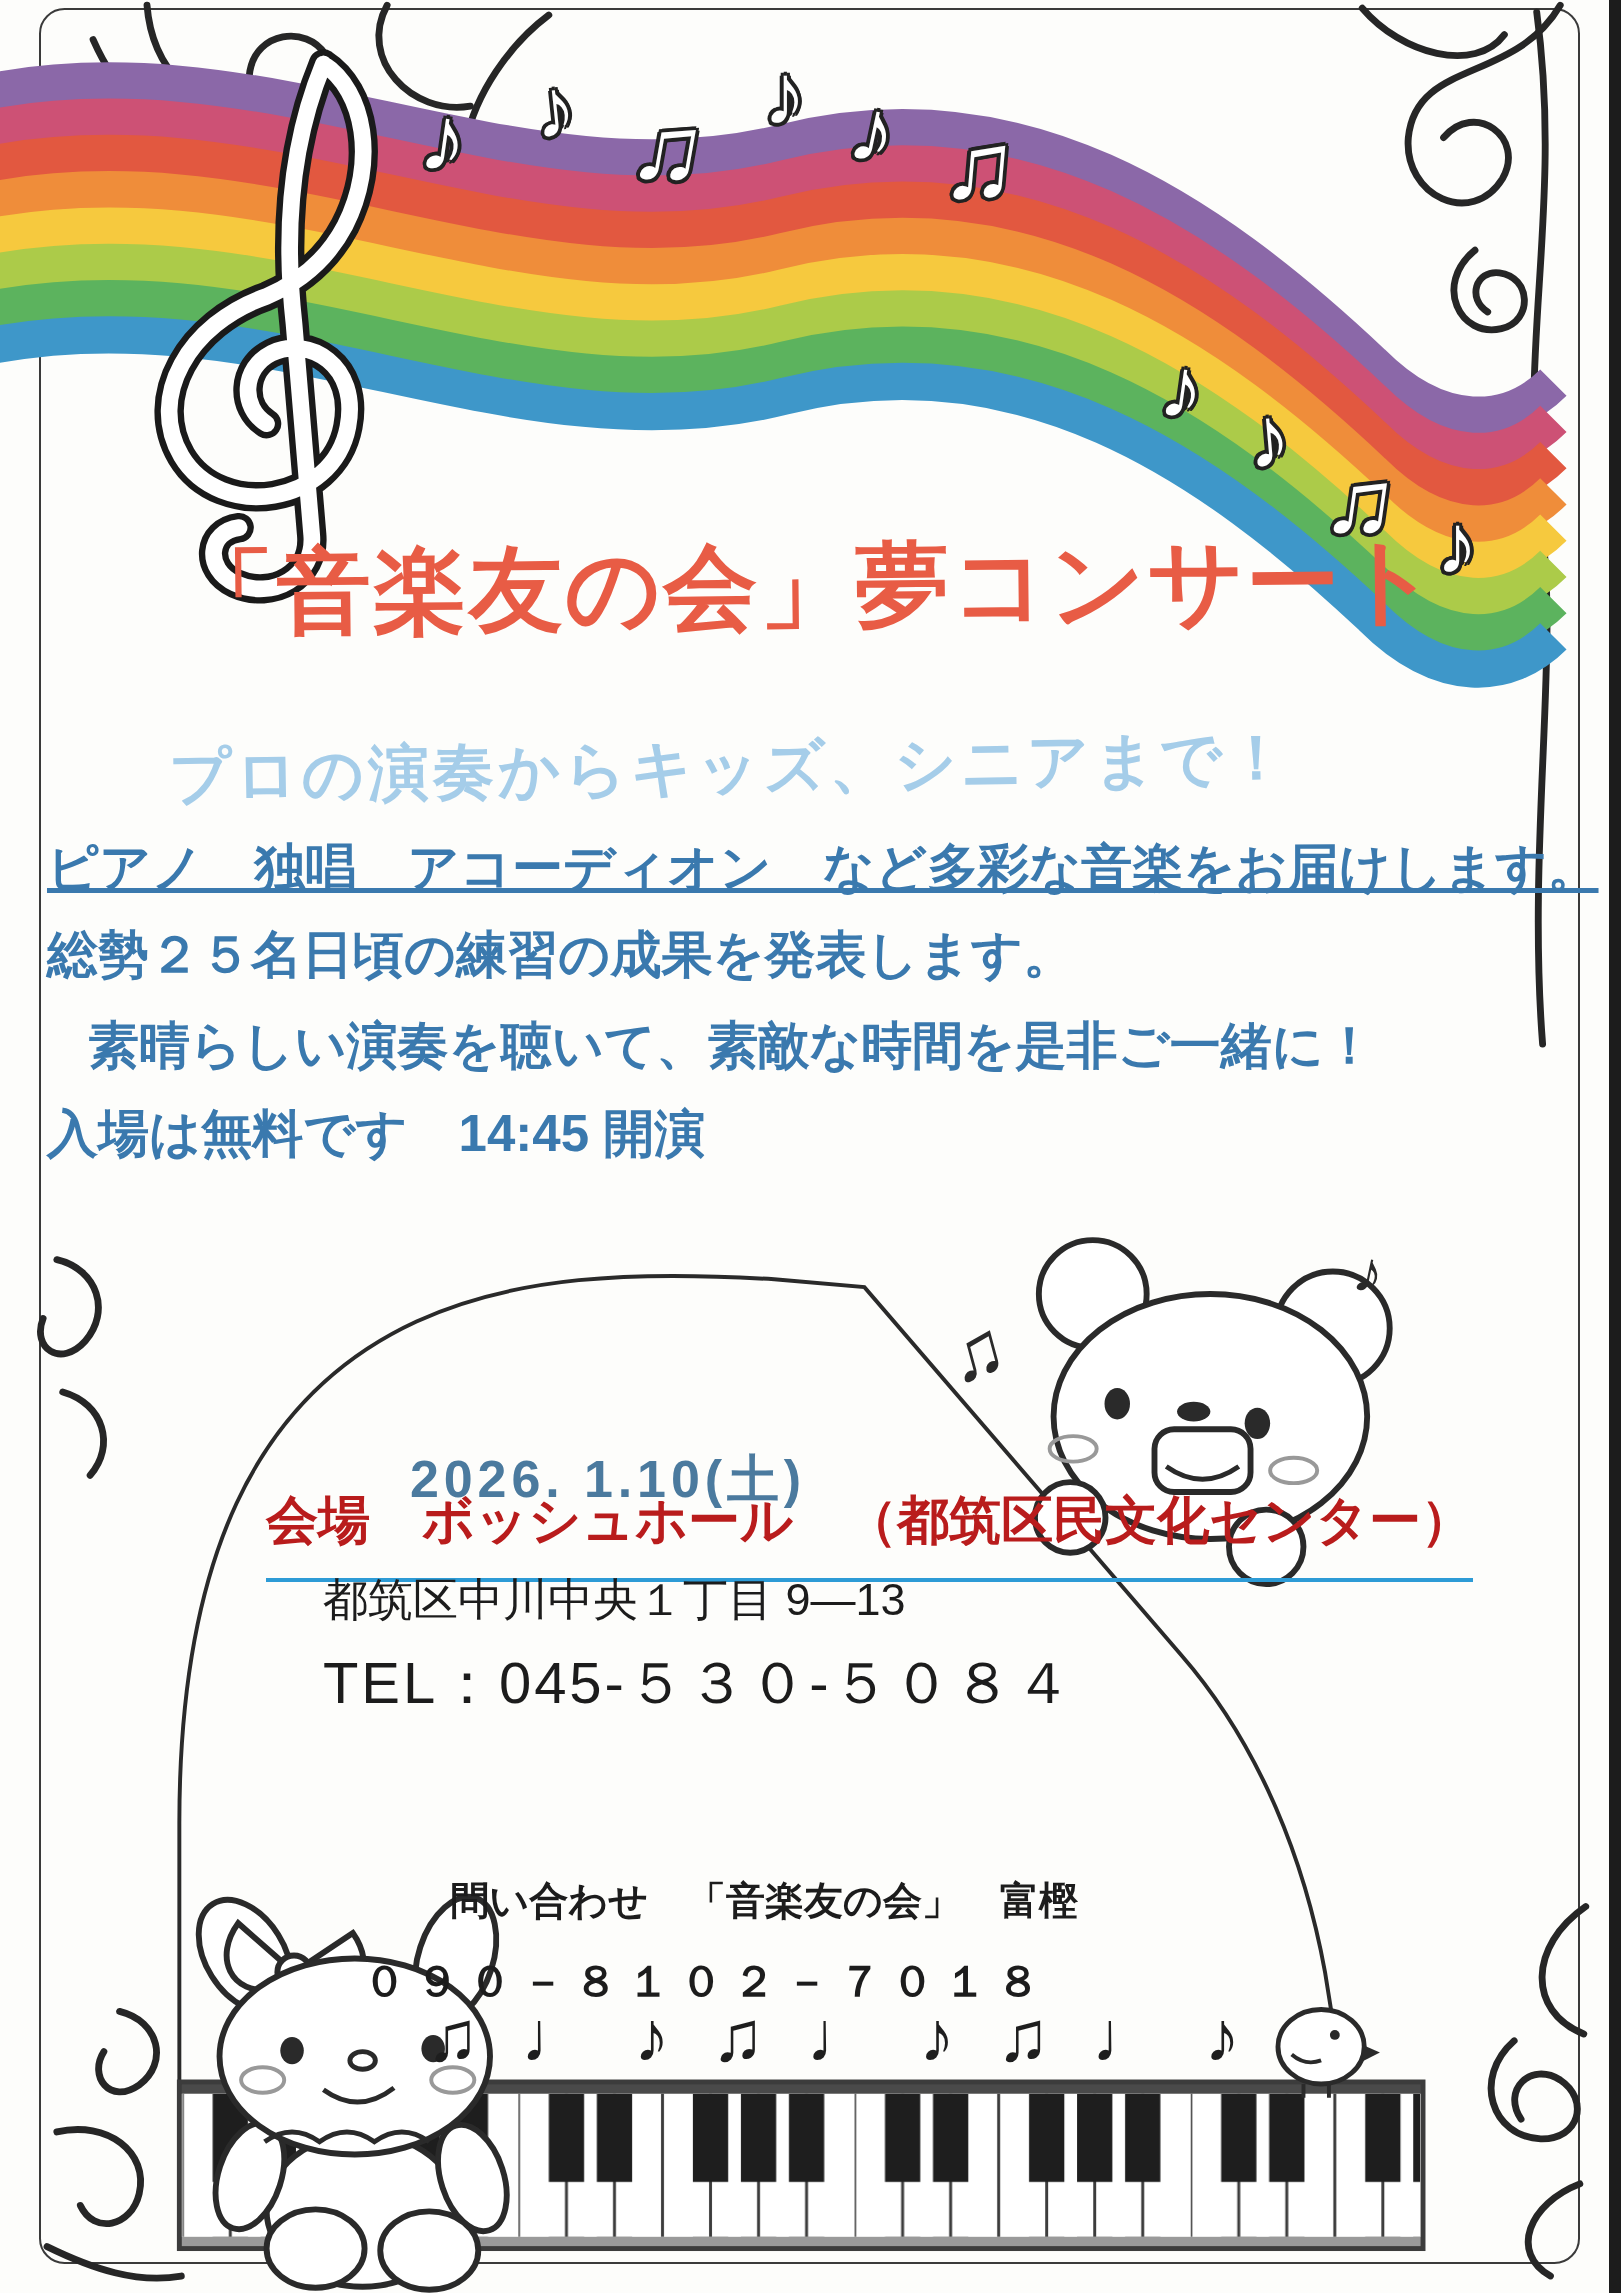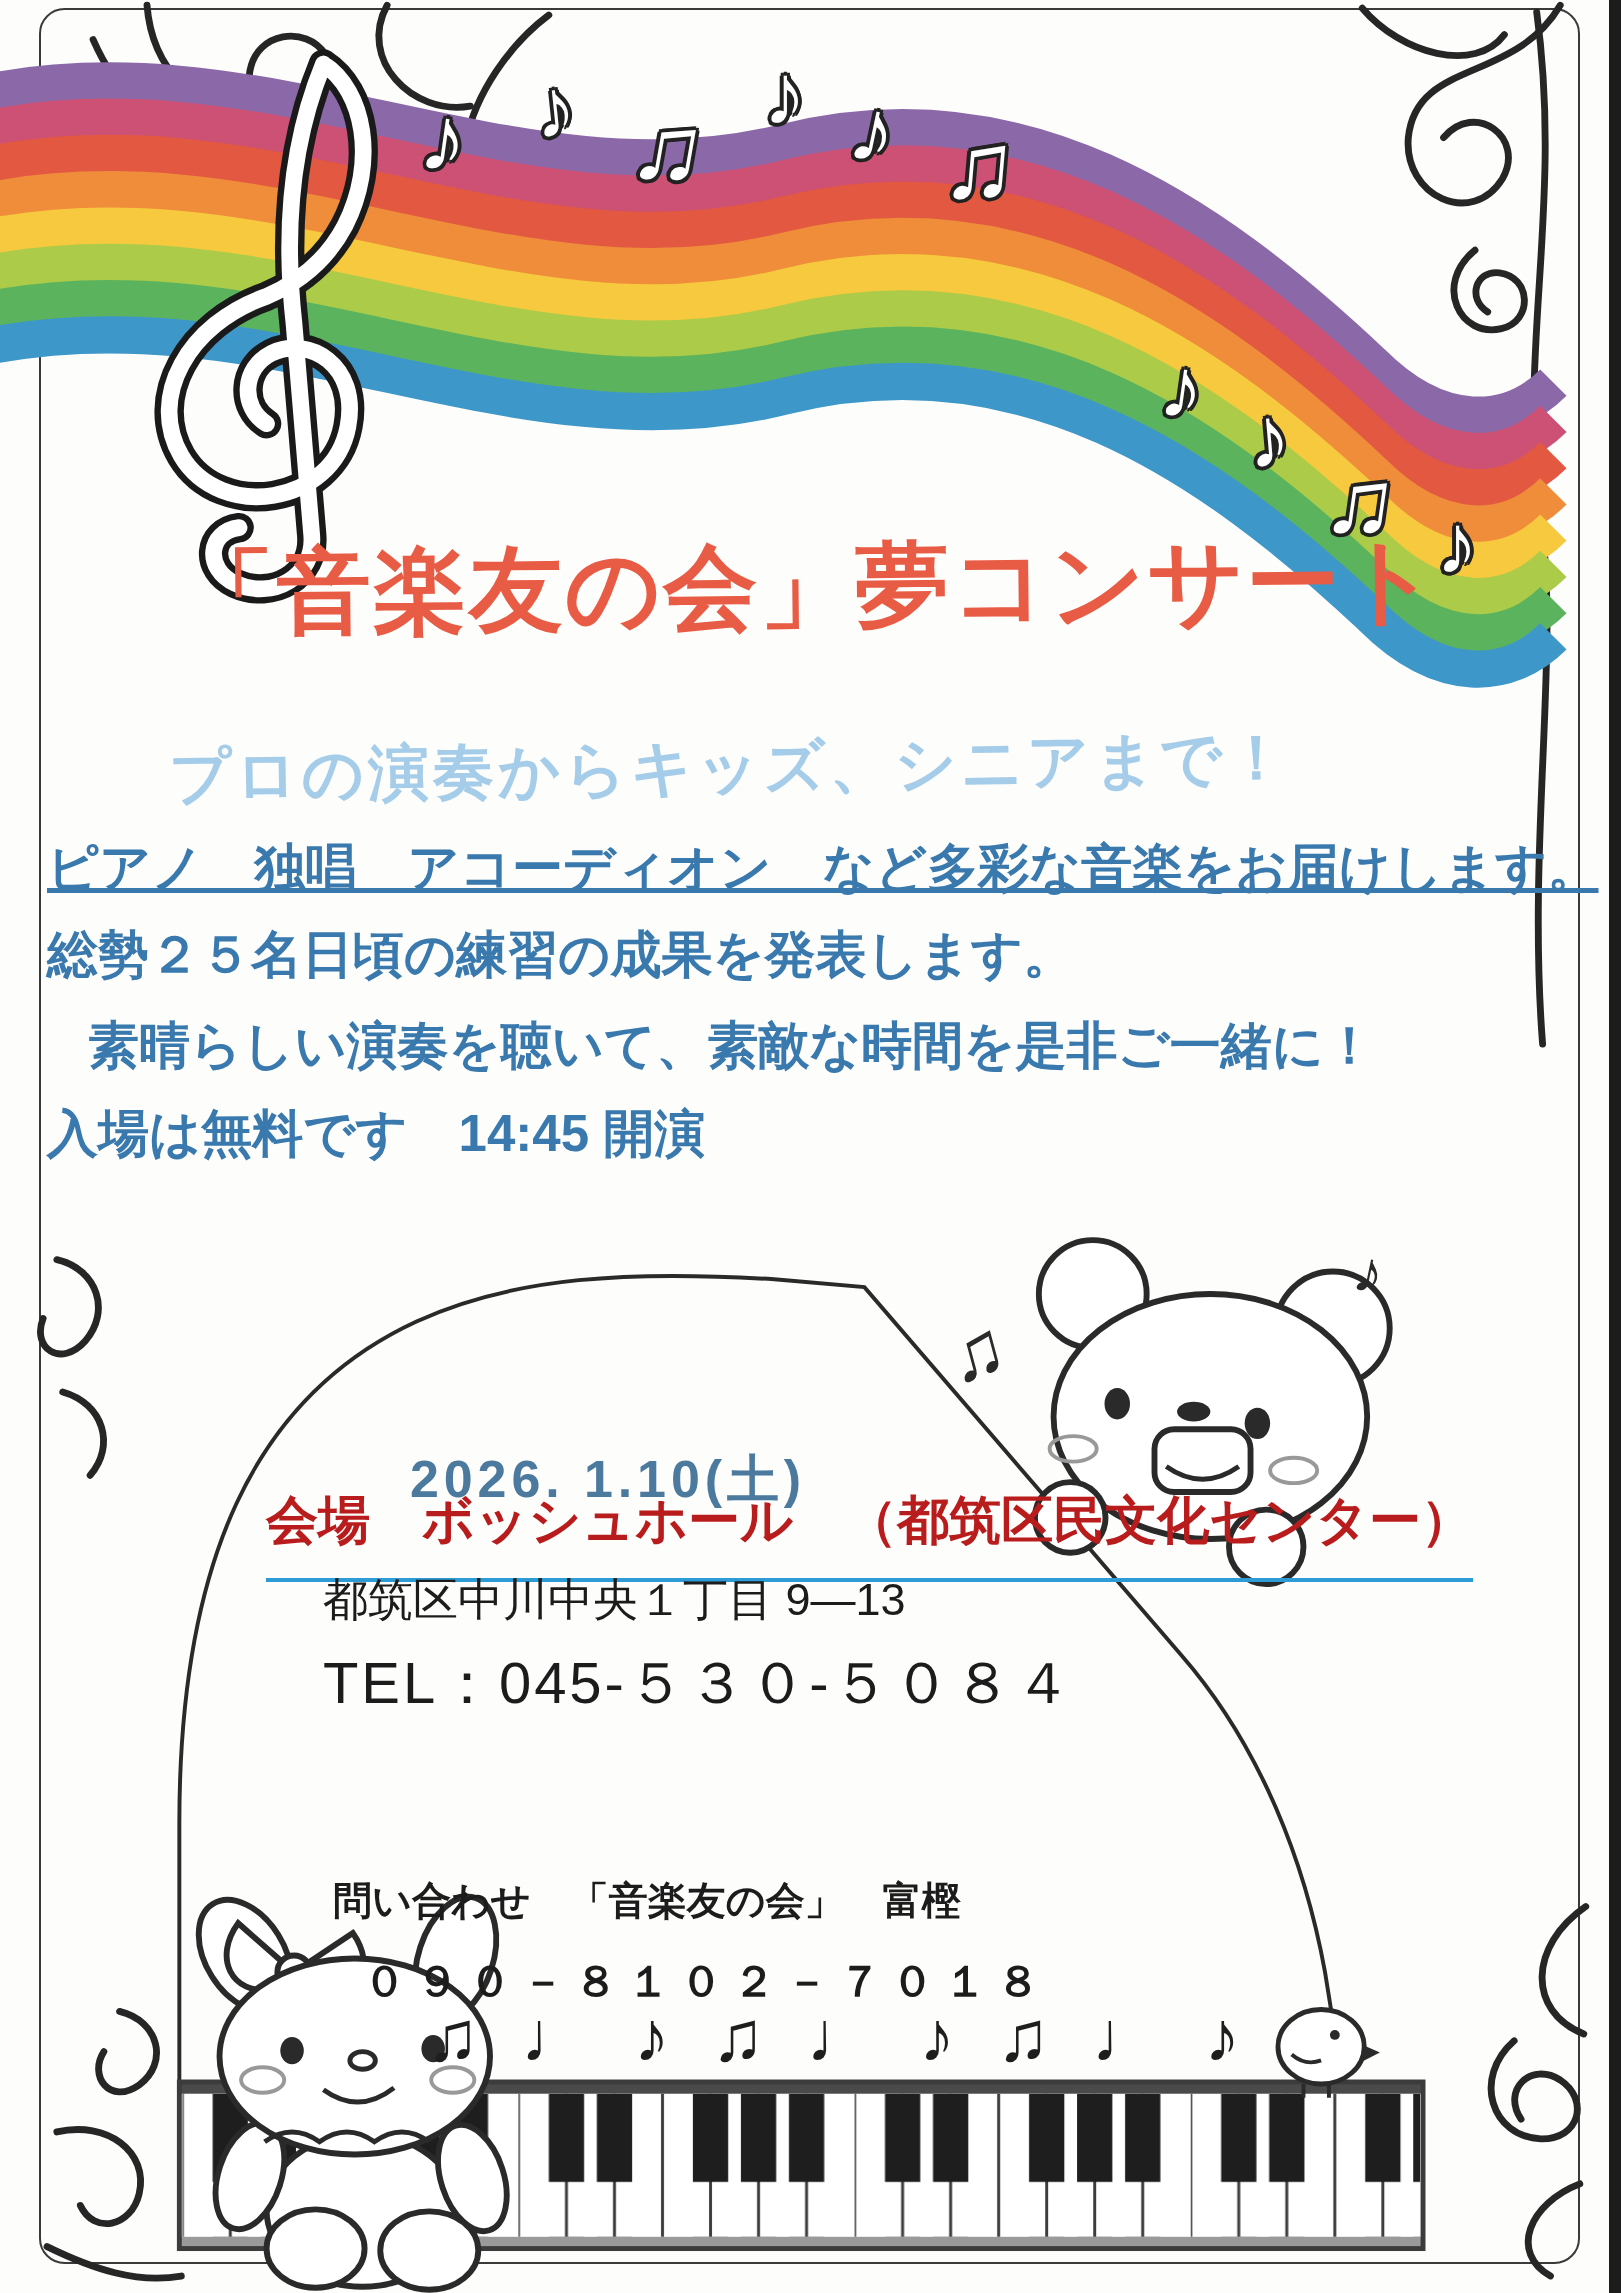--- a/index.html
+++ b/index.html
@@ -35,21 +35,21 @@
     font-size:52px;font-weight:600;color:#4b7a9e;letter-spacing:4.9px;
   }
   .venue{
     left:238px;top:1486px;font-size:52px;font-weight:bold;color:#b91c1c;
     padding-bottom:22px;border-bottom:4.9px solid #2d9bd6;margin-left:28px;
   }
   .address{left:323px;top:1570px;font-size:45px;color:#1c1c1c;font-weight:500;}
   .tel{left:323px;top:1645px;font-size:58px;color:#1c1c1c;font-weight:500;letter-spacing:2.9px;}
   .access1{left:192px;top:1717px;font-size:47px;font-weight:bold;color:#1c1c1c;}
   .access2{left:292px;top:1805px;font-size:47px;font-weight:bold;color:#1c1c1c;}
-  .contact{left:333px;top:1874px;width:745px;text-align:left;font-size:39px;font-weight:bold;color:#1c1c1c;}
+  .contact{left:333px;top:1874px;width:745px;text-align:right;font-size:39px;font-weight:bold;color:#1c1c1c;}
   .phone{left:363px;top:1937px;width:686px;text-align:center;font-size:43px;font-weight:600;color:#1c1c1c;letter-spacing:9.8px;margin-top:16px;}
   .rnote{
     position:absolute;z-index:3;color:#ffffff;font-weight:bold;line-height:1;
     text-shadow:2.9px 2.9px 0 #222,-2.9px -2.9px 0 #222,2.9px -2.9px 0 #222,-2.9px 2.9px 0 #222,3.9px 0 0 #222,0 3.9px 0 #222,-3.9px 0 0 #222,0 -3.9px 0 #222;
   }
   .n0{left:421px;top:93px;font-size:93px;transform:rotate(8deg);}
   .n1{left:534px;top:67px;font-size:83px;transform:rotate(-6deg);}
   .n2{left:632px;top:98px;font-size:98px;transform:rotate(10deg);}
   .n3{left:763px;top:51px;font-size:86px;}
   .n4{left:851px;top:86px;font-size:90px;transform:rotate(12deg);}

